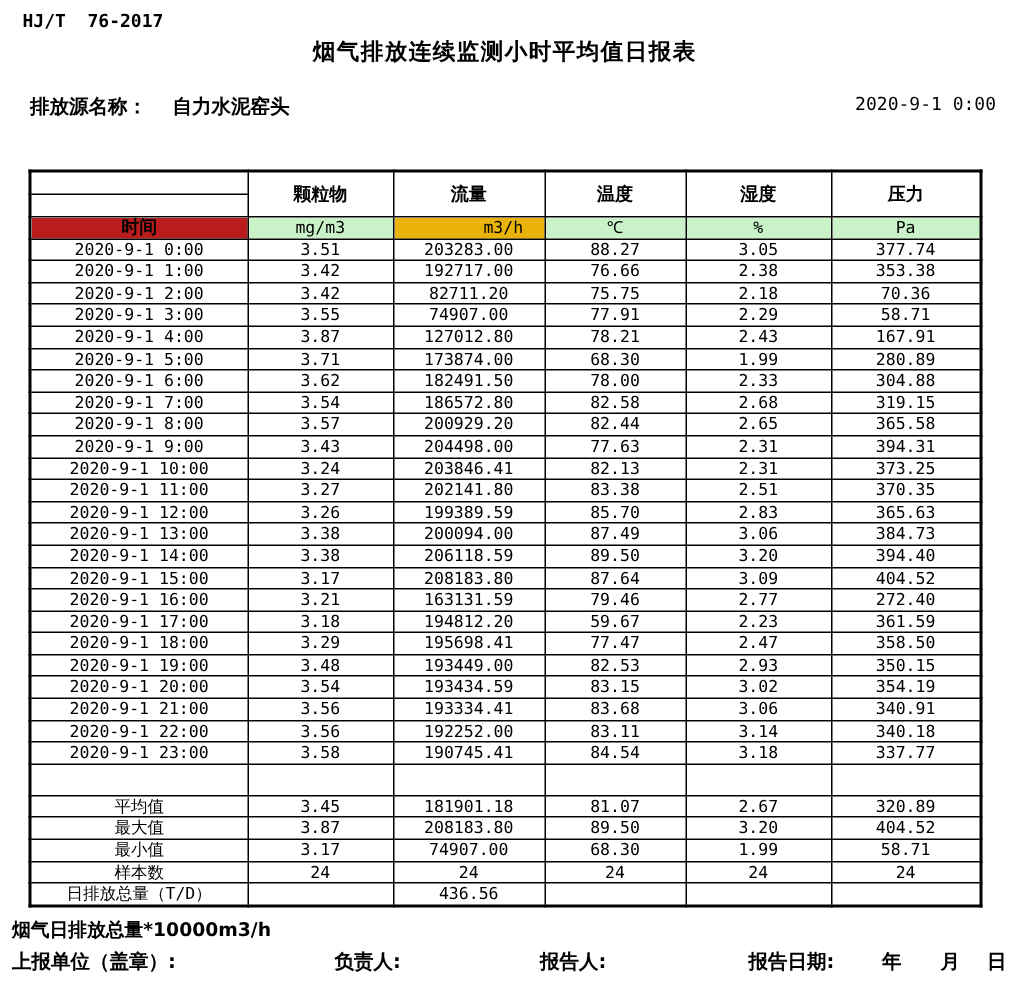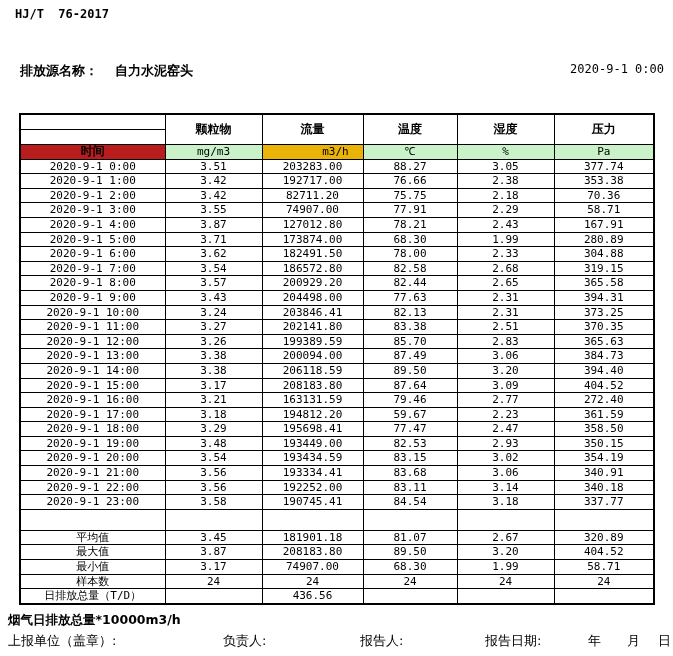--- a/index.html
+++ b/index.html
@@ -93,38 +93,39 @@
     font-size: 12.5px;
     font-weight: bold;
   }
   .sign-line {
     position: absolute;
     left: 0;
     top: 632px;
     width: 558px;
     height: 18px;
     font-size: 13px;
-    font-weight: normal;
+    font-weight: bold;
   }
   .sign-line span { position: absolute; white-space: nowrap; }
   .lbl-unit   { left: 8px; }
   .lbl-resp   { left: 223px; }
   .lbl-report { left: 360px; }
-  .lbl-date   { left: 485px; }
+  .lbl-date   { left: 499px; }
   .lbl-year   { left: 588px; }
   .lbl-month  { left: 627px; }
   .lbl-day    { left: 658px; }
 </style>
 </head>
 <body>
 
 <div class="page">
 
   <div class="std-code">HJ/T  76-2017</div>
 
+  <div class="title">烟气排放连续监测小时平均值日报表</div>
 
   <div class="meta">
     <span class="src-label">排放源名称：</span>
     <span class="src-name">自力水泥窑头</span>
     <span class="report-dt">2020-9-1 0:00</span>
   </div>
 
   <table class="report">
     <colgroup>
       <col style="width:145px">

